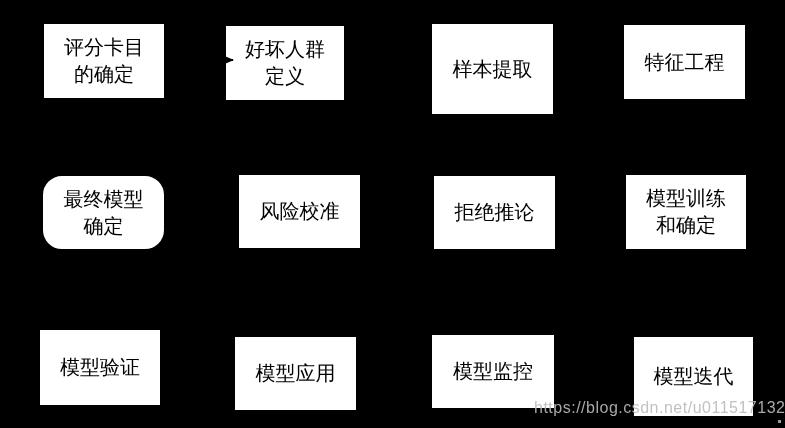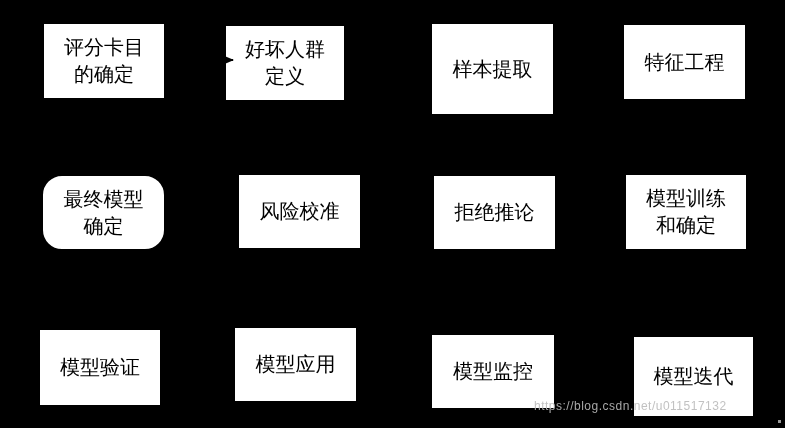--- a/index.html
+++ b/index.html
@@ -30,21 +30,21 @@
     position: absolute;
     left: 0; top: 0;
     width: 785px; height: 428px;
     z-index: 2;
     pointer-events: none;
   }
   .watermark {
     position: absolute;
     left: 534px;
     top: 399px;
-    font-size: 12px;
+    font-size: 16px;
     letter-spacing: 0.5px;
     color: rgba(186, 186, 186, 0.9);
     z-index: 3;
     white-space: nowrap;
   }
   .stray-mark {
     position: absolute;
     left: 778px;
     top: 420px;
     width: 3px;
@@ -56,21 +56,21 @@
   
   .n0  { left: 42px;  top: 22px;  width: 124px; height: 78px; }
   .n1  { left: 224px; top: 24px;  width: 122px; height: 78px; }
   .n2  { left: 430px; top: 22px;  width: 125px; height: 94px; }
   .n3  { left: 622px; top: 23px;  width: 125px; height: 78px; }
   .n4  { left: 41px;  top: 174px; width: 125px; height: 77px; border-radius: 21px; }
   .n5  { left: 237px; top: 173px; width: 125px; height: 77px; }
   .n6  { left: 432px; top: 174px; width: 125px; height: 77px; }
   .n7  { left: 624px; top: 173px; width: 124px; height: 78px; }
   .n8  { left: 38px;  top: 328px; width: 124px; height: 79px; }
-  .n9  { left: 233px; top: 326px; width: 125px; height: 77px; }
+  .n9  { left: 233px; top: 335px; width: 125px; height: 77px; }
   .n10 { left: 430px; top: 333px; width: 126px; height: 77px; text-align: center; }
   .n11 { left: 632px; top: 335px; width: 123px; height: 83px; }
 </style>
 </head>
 <body>
 
 <div class="canvas">
 
   <div class="node n0">评分卡目
 的确定</div>

